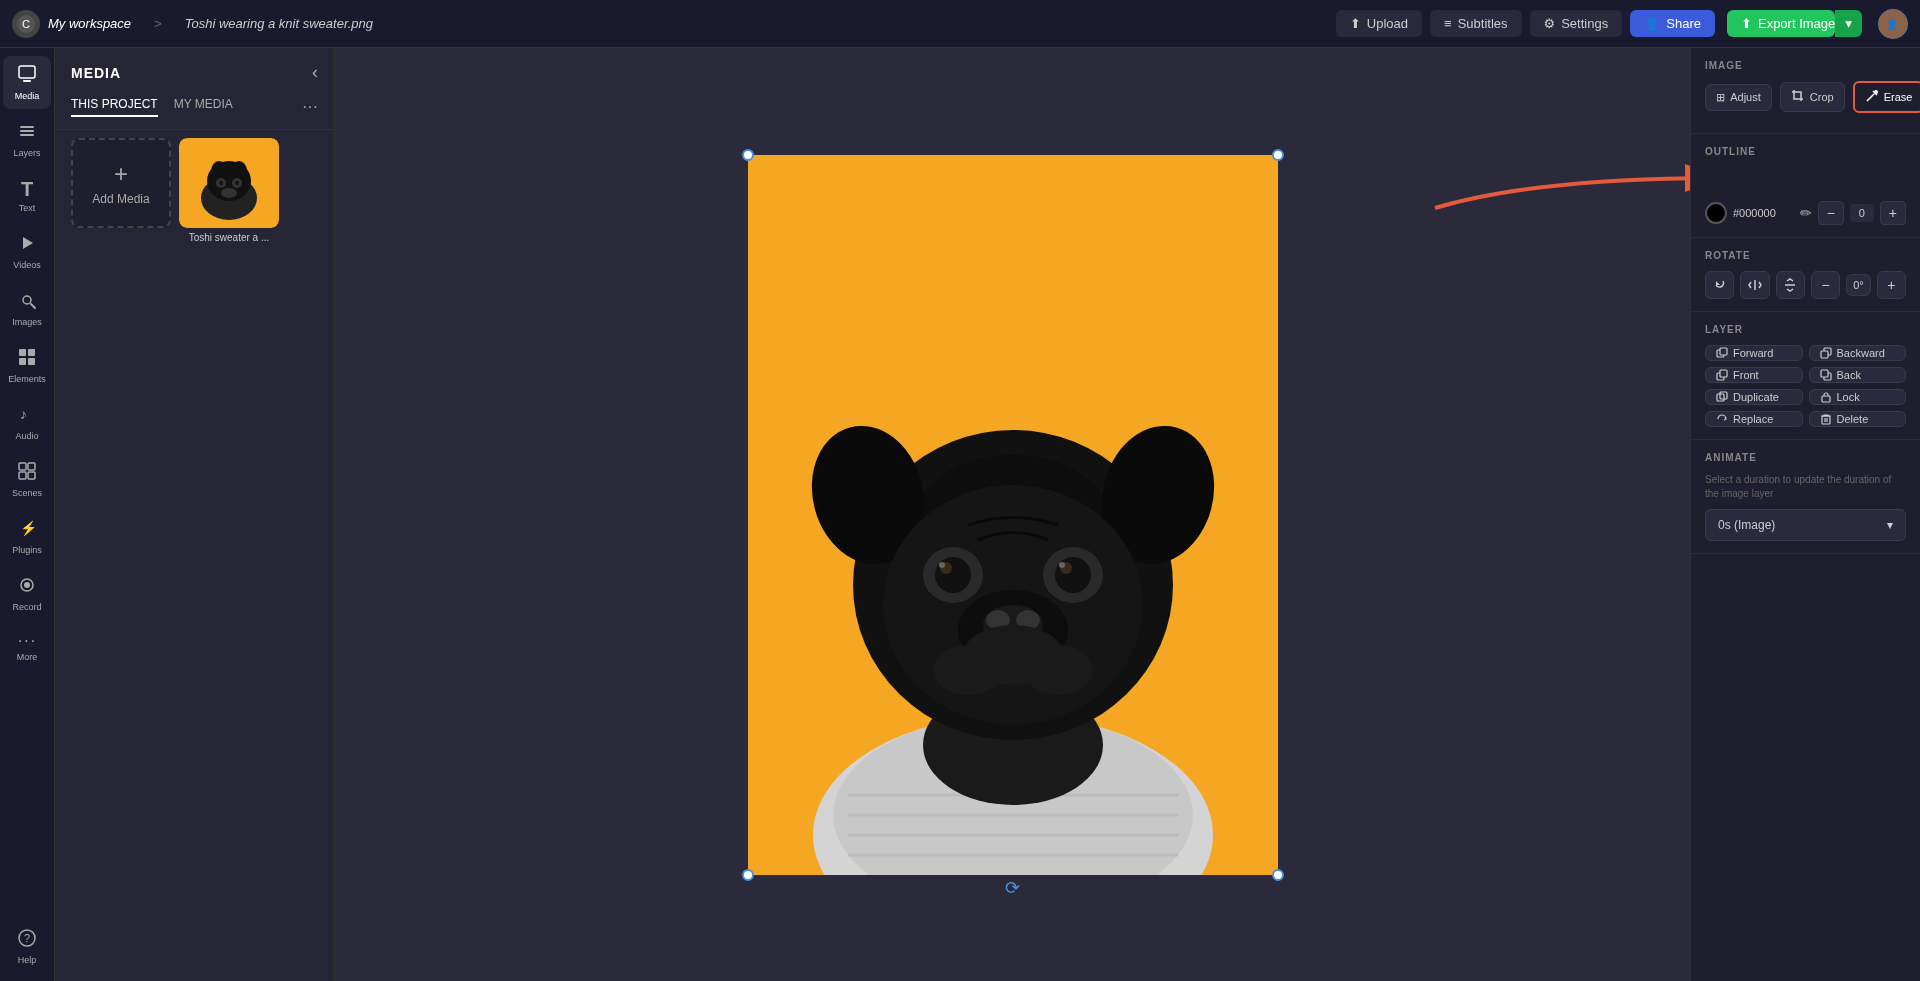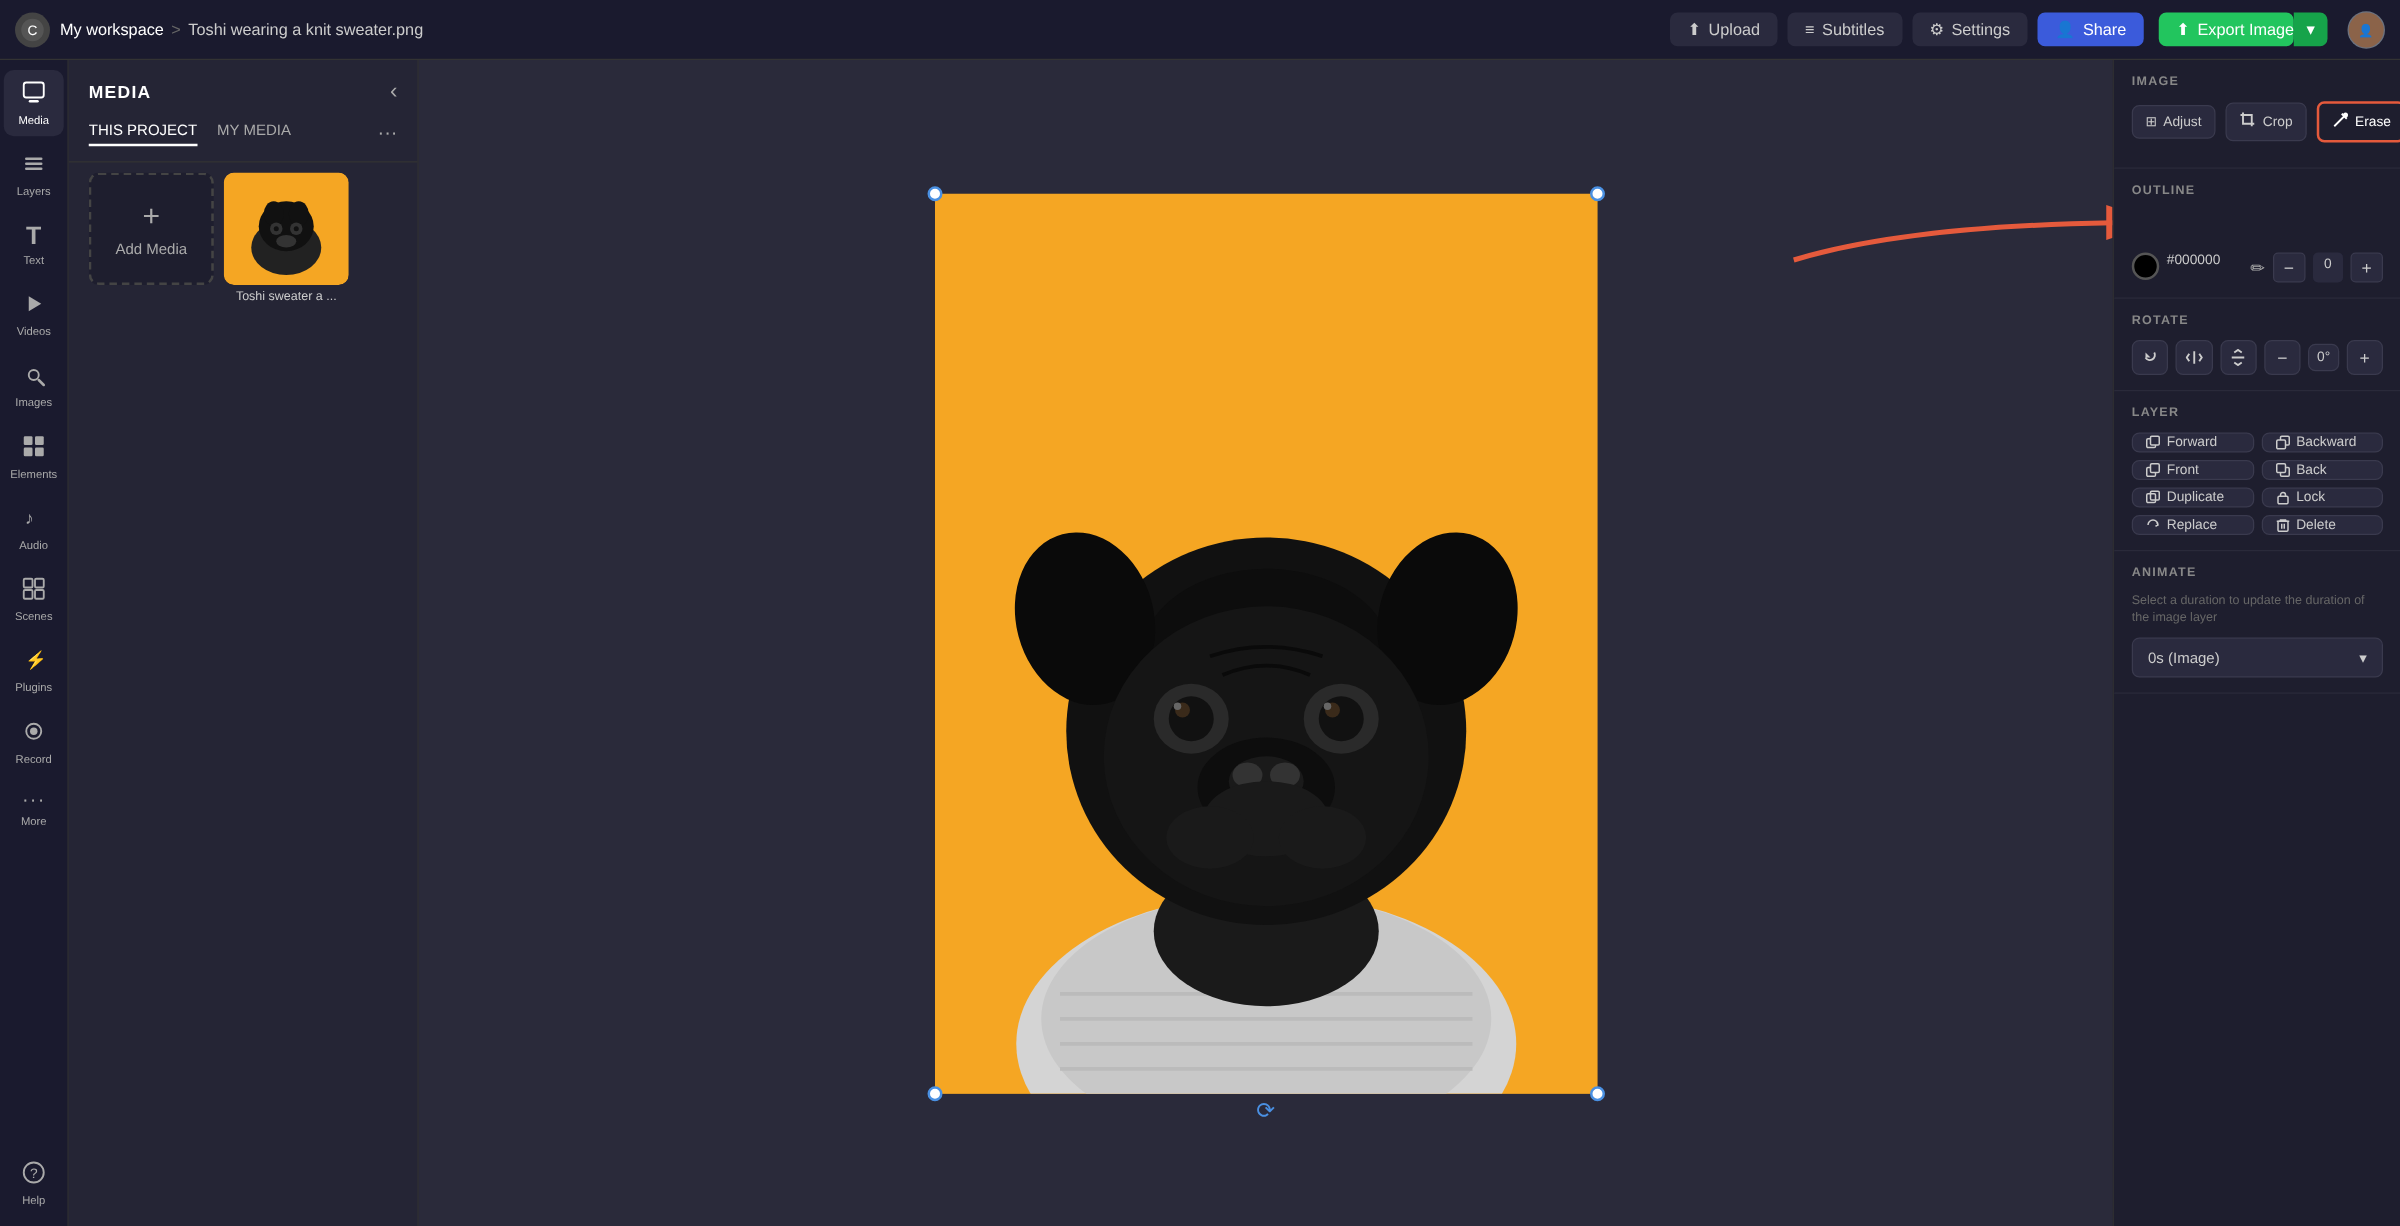--- a/index.html
+++ b/index.html
@@ -1,21 +1,21 @@
 <!DOCTYPE html>
 <html><head>
   <meta charset="utf-8">
   <style>
     * { box-sizing: border-box; margin: 0; padding: 0; }
     body { font-family: -apple-system, BlinkMacSystemFont, 'Segoe UI', sans-serif; background: #1e1e2e; color: #fff; overflow: hidden; width: 1920px; height: 981px; display: flex; flex-direction: column; }
 
     
     .topbar { height: 48px; background: #1a1a2e; display: flex; align-items: center; padding: 0 12px; gap: 8px; border-bottom: 1px solid #333; flex-shrink: 0; }
     .topbar-logo { width: 28px; height: 28px; border-radius: 50%; background: #444; display: flex; align-items: center; justify-content: center; font-size: 14px; }
-    .topbar-breadcrumb { display: flex; align-items: center; gap: 6px; font-size: 13px; color: #ccc; }
+    .topbar-breadcrumb { display: flex; align-items: center; gap: 23px; font-size: 13px; color: #ccc; font-style: italic; }
     .topbar-breadcrumb a { color: #fff; text-decoration: none; font-weight: 500; }
     .topbar-breadcrumb .sep { color: #666; }
     .topbar-spacer { flex: 1; }
     .topbar-btn { display: flex; align-items: center; gap: 6px; background: #2a2a3e; border: none; color: #ccc; font-size: 13px; padding: 6px 14px; border-radius: 6px; cursor: pointer; }
     .topbar-share { background: #3b5bdb; color: #fff; border: none; font-size: 13px; padding: 6px 14px; border-radius: 6px; cursor: pointer; display: flex; align-items: center; gap: 6px; }
     .topbar-export { background: #22c55e; color: #fff; border: none; font-size: 13px; padding: 6px 0 6px 14px; border-radius: 6px; cursor: pointer; display: flex; align-items: center; gap: 6px; }
     .topbar-export-arrow { background: #16a34a; border: none; color: #fff; padding: 6px 10px; border-radius: 0 6px 6px 0; cursor: pointer; }
     .topbar-avatar { width: 30px; height: 30px; border-radius: 50%; background: #6b7280; display: flex; align-items: center; justify-content: center; font-size: 12px; overflow: hidden; }
 
     
@@ -69,21 +69,21 @@
     .right-btn.active { background: #3b5bdb; border-color: #3b5bdb; color: #fff; }
 
     
     .slider-row { display: flex; align-items: center; gap: 8px; margin-bottom: 6px; }
     .slider-label { font-size: 11px; color: #888; width: 50px; display: flex; align-items: center; gap: 4px; }
     .slider-track { flex: 1; height: 4px; background: #3a3a4e; border-radius: 2px; position: relative; }
     .slider-fill { height: 4px; background: #3b5bdb; border-radius: 2px; }
     .slider-thumb { width: 12px; height: 12px; background: #fff; border-radius: 50%; position: absolute; top: -4px; transform: translateX(-50%); cursor: pointer; }
 
     
-    .outline-row { display: flex; gap: 6px; margin-top: 44px; }
+    .outline-row { display: flex; align-items: center; gap: 6px; margin-top: 44px; }
     .color-swatch { width: 22px; height: 22px; border-radius: 50%; border: 2px solid #555; cursor: pointer; }
     .color-label { font-size: 11px; color: #ccc; flex: 1; }
     .outline-btn { background: #2a2a3e; border: 1px solid #3a3a4e; color: #ccc; font-size: 14px; padding: 3px 8px; border-radius: 4px; cursor: pointer; }
     .outline-val { font-size: 11px; color: #ccc; padding: 3px 6px; background: #2a2a3e; border-radius: 4px; min-width: 24px; text-align: center; }
 
     
     .rotate-row { display: flex; align-items: center; gap: 6px; }
     .rotate-btn { width: 30px; height: 28px; background: #2a2a3e; border: 1px solid #3a3a4e; color: #ccc; font-size: 14px; border-radius: 6px; cursor: pointer; display: flex; align-items: center; justify-content: center; }
     .rotate-val { flex: 1; text-align: center; background: #2a2a3e; border: 1px solid #3a3a4e; color: #ccc; font-size: 11px; padding: 4px 6px; border-radius: 6px; }
 

